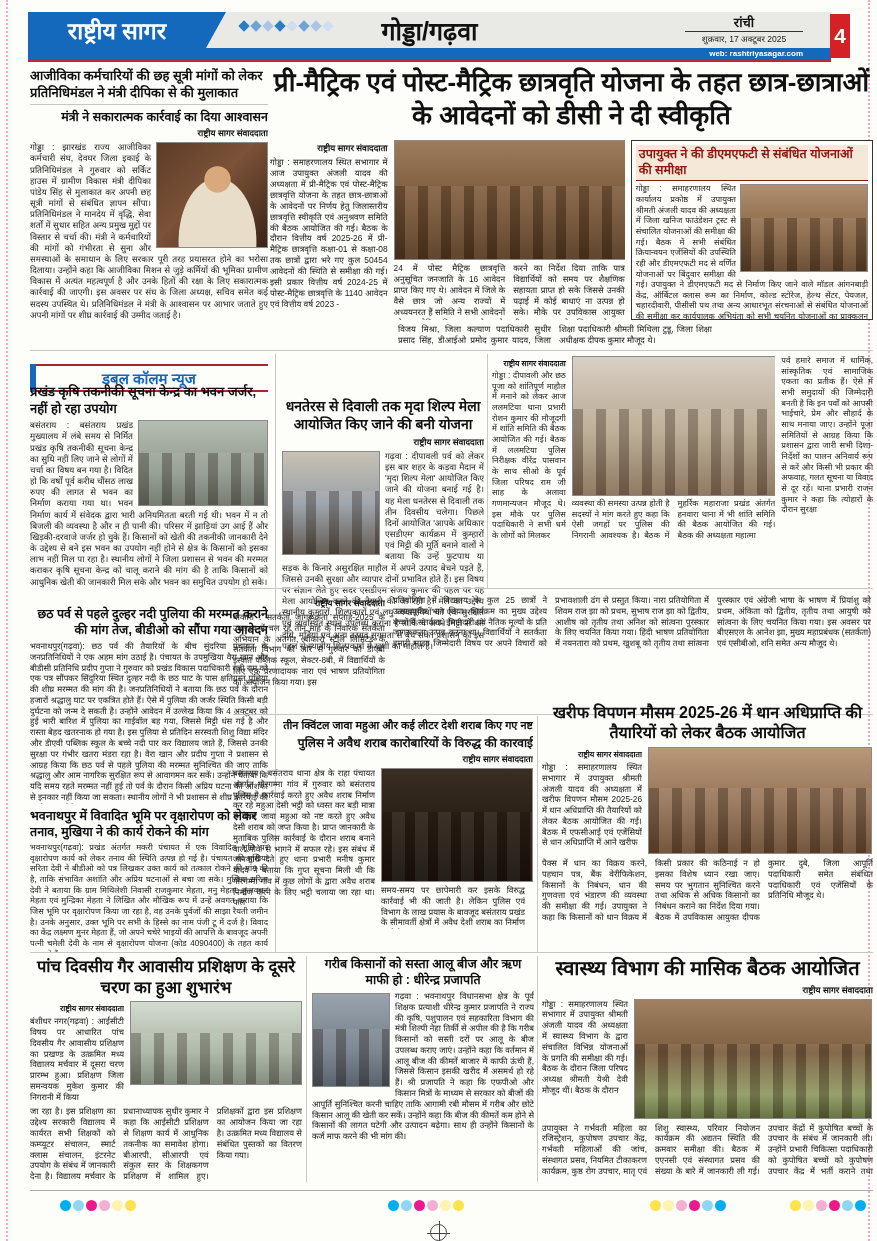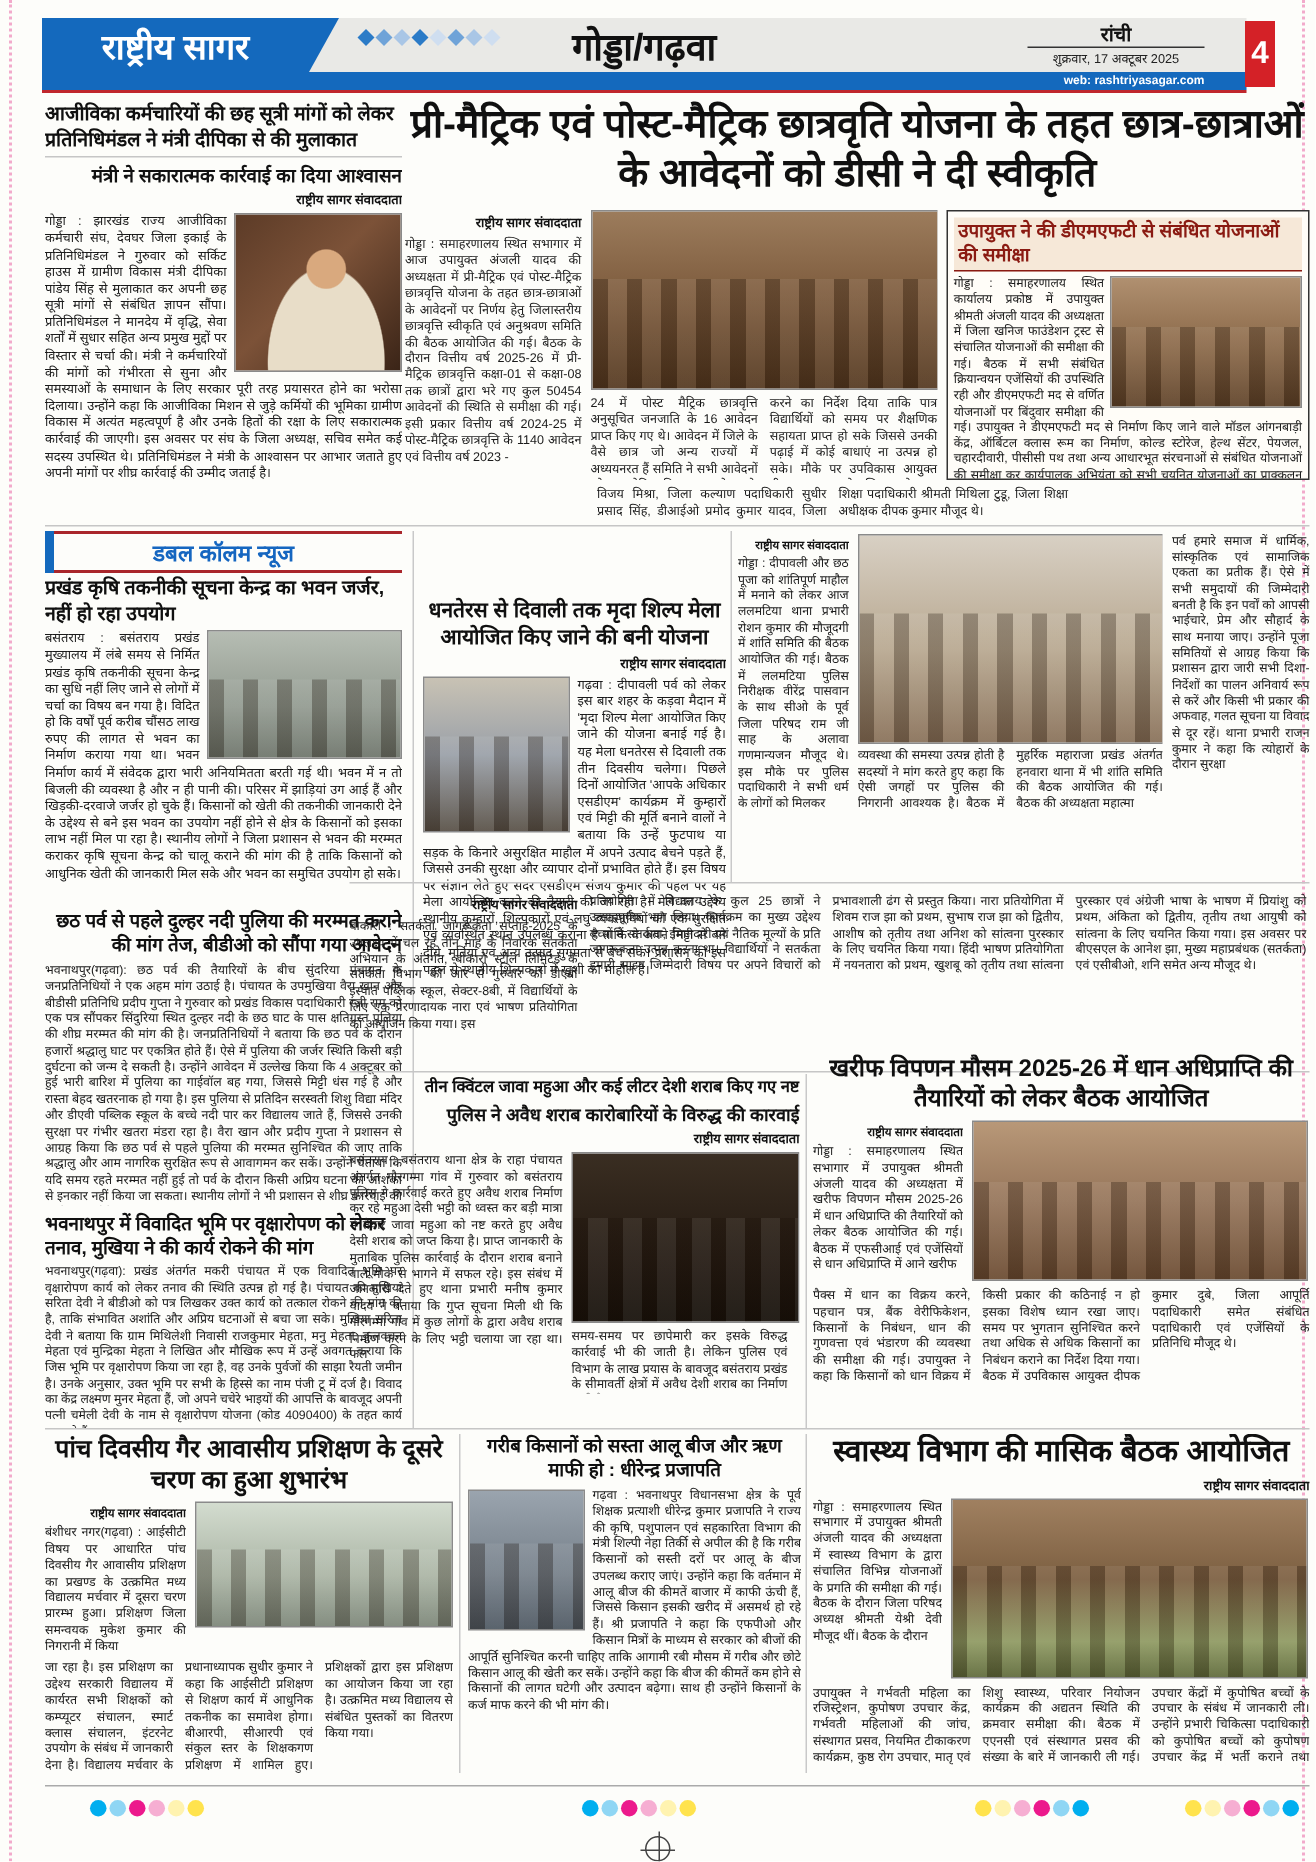--- a/index.html
+++ b/index.html
@@ -132,21 +132,21 @@
         <span>गोड्डा : समाहरणालय स्थित कार्यालय प्रकोष्ठ में उपायुक्त श्रीमती अंजली यादव की अध्यक्षता में जिला खनिज फाउंडेशन ट्रस्ट से संचालित योजनाओं की समीक्षा की गई। बैठक में सभी संबंधित क्रियान्वयन एजेंसियों की उपस्थिति रही और डीएमएफटी मद से वर्णित योजनाओं पर बिंदुवार समीक्षा की गई। उपायुक्त ने डीएमएफटी मद से निर्माण किए जाने वाले मॉडल आंगनबाड़ी केंद्र, ऑर्बिटल क्लास रूम का निर्माण, कोल्ड स्टोरेज, हेल्थ सेंटर, पेयजल, चहारदीवारी, पीसीसी पथ तथा अन्य आधारभूत संरचनाओं से संबंधित योजनाओं की समीक्षा कर कार्यपालक अभियंता को सभी चयनित योजनाओं का प्राक्कलन तैयार कर प्रस्तुत करने का निर्देश दिया। बैठक में उप विकास आयुक्त दीपक कुमार दुबे, जिला आपूर्ति पदाधिकारी सह जिला नजारत उप समाहर्ता अविनाश कुमार पूर्णेन्दु समेत अन्य संबंधित पदाधिकारी मौजूद थे।</span>
       </div>
     </div>
   </div>
   <div class="abs bt cols3 clip" style="left:398px;top:324px;width:475px;height:24px;font-size:8.4px;">विजय मिश्रा, जिला कल्याण पदाधिकारी सुधीर प्रसाद सिंह, डीआईओ प्रमोद कुमार यादव, जिला शिक्षा पदाधिकारी श्रीमती मिथिला टुडू, जिला शिक्षा अधीक्षक दीपक कुमार मौजूद थे।</div>
 
   <div class="abs rule-h" style="left:30px;top:350px;width:843px;"></div>
   <div class="abs rule-v" style="left:275px;top:354px;height:598px;"></div>
   <div class="abs rule-v" style="left:487px;top:354px;height:234px;"></div>
 
-  <div class="abs dcn" style="left:30px;top:354px;width:238px;height:24px;">
+  <div class="abs dcn" style="left:30px;top:364px;width:238px;height:24px;">
     <div class="dcn-bar"></div>
     <div class="dcn-label">डबल कॉलम न्यूज</div>
   </div>
 
   <div class="abs clip" style="left:30px;top:384px;width:238px;height:218px;">
     <div class="hl" style="font-size:13px;">प्रखंड कृषि तकनीकी सूचना केन्द्र का भवन जर्जर, नहीं हो रहा उपयोग</div>
     <div class="bt" style="margin-top:3px;">
       <div class="photo ph-building" style="float:right;width:128px;height:84px;margin:0 0 3px 5px;"></div>
       <span>बसंतराय : बसंतराय प्रखंड मुख्यालय में लंबे समय से निर्मित प्रखंड कृषि तकनीकी सूचना केन्द्र का सुधि नहीं लिए जाने से लोगों में चर्चा का विषय बन गया है। विदित हो कि वर्षों पूर्व करीब चौंसठ लाख रुपए की लागत से भवन का निर्माण कराया गया था। भवन निर्माण कार्य में संवेदक द्वारा भारी अनियमितता बरती गई थी। भवन में न तो बिजली की व्यवस्था है और न ही पानी की। परिसर में झाड़ियां उग आई हैं और खिड़की-दरवाजे जर्जर हो चुके हैं। किसानों को खेती की तकनीकी जानकारी देने के उद्देश्य से बने इस भवन का उपयोग नहीं होने से क्षेत्र के किसानों को इसका लाभ नहीं मिल पा रहा है। स्थानीय लोगों ने जिला प्रशासन से भवन की मरम्मत कराकर कृषि सूचना केन्द्र को चालू कराने की मांग की है ताकि किसानों को आधुनिक खेती की जानकारी मिल सके और भवन का समुचित उपयोग हो सके।</span>
     </div>

